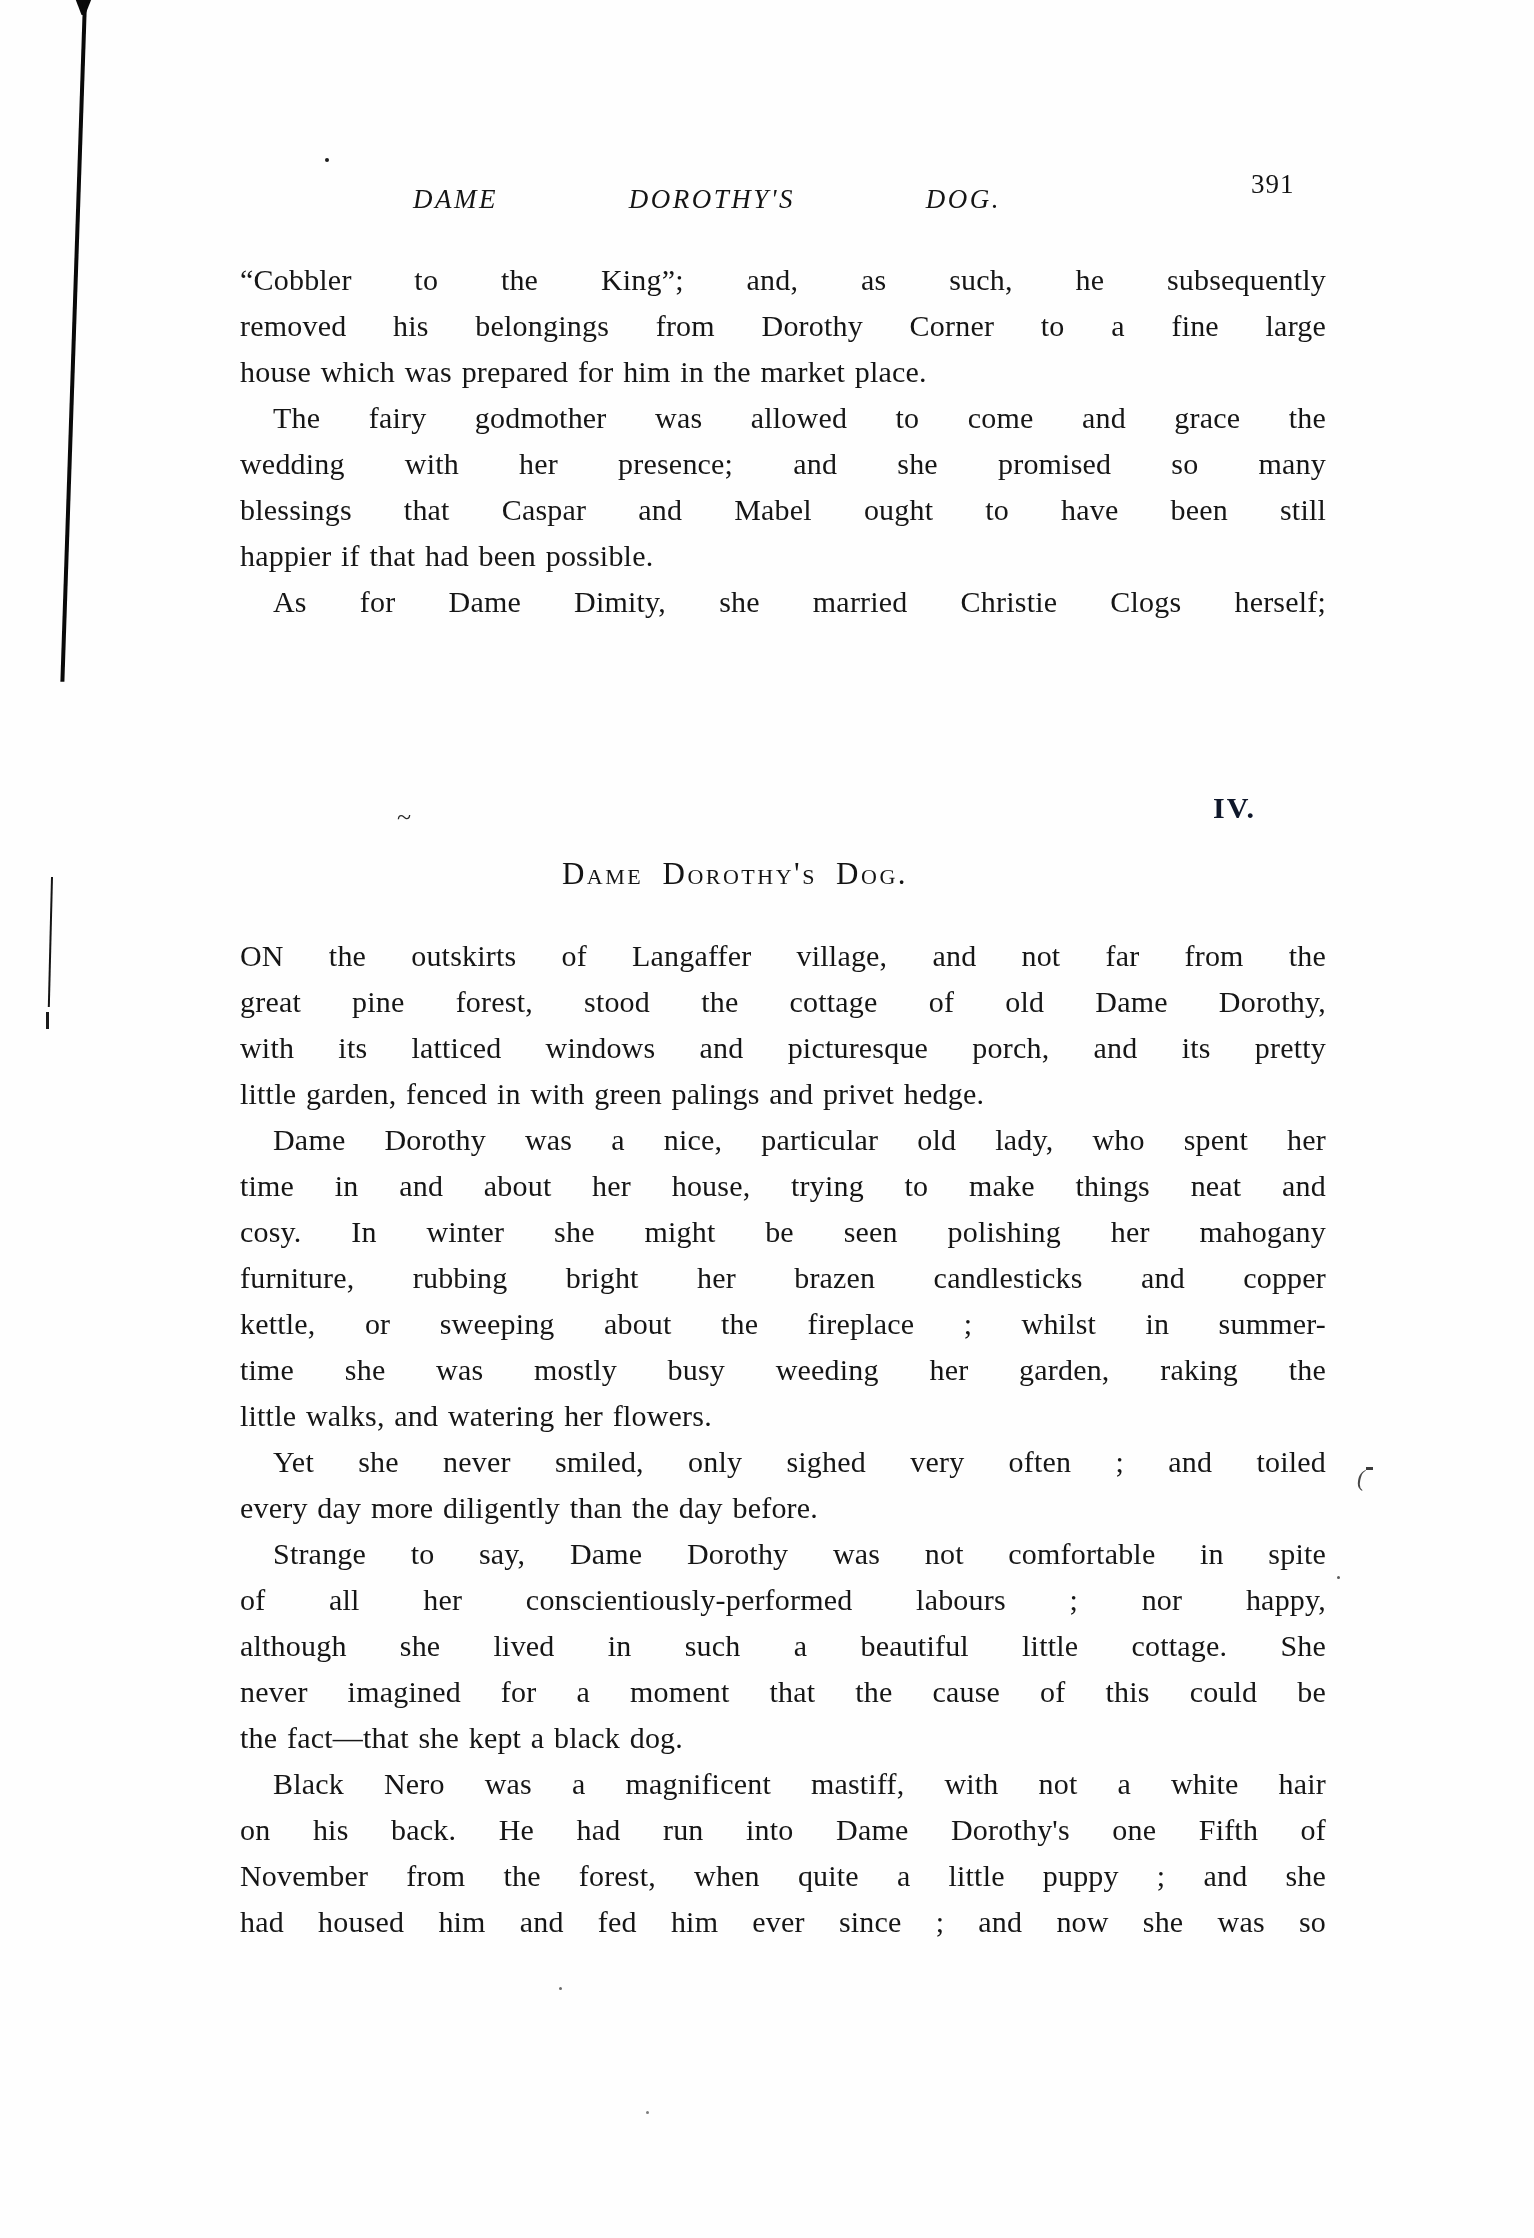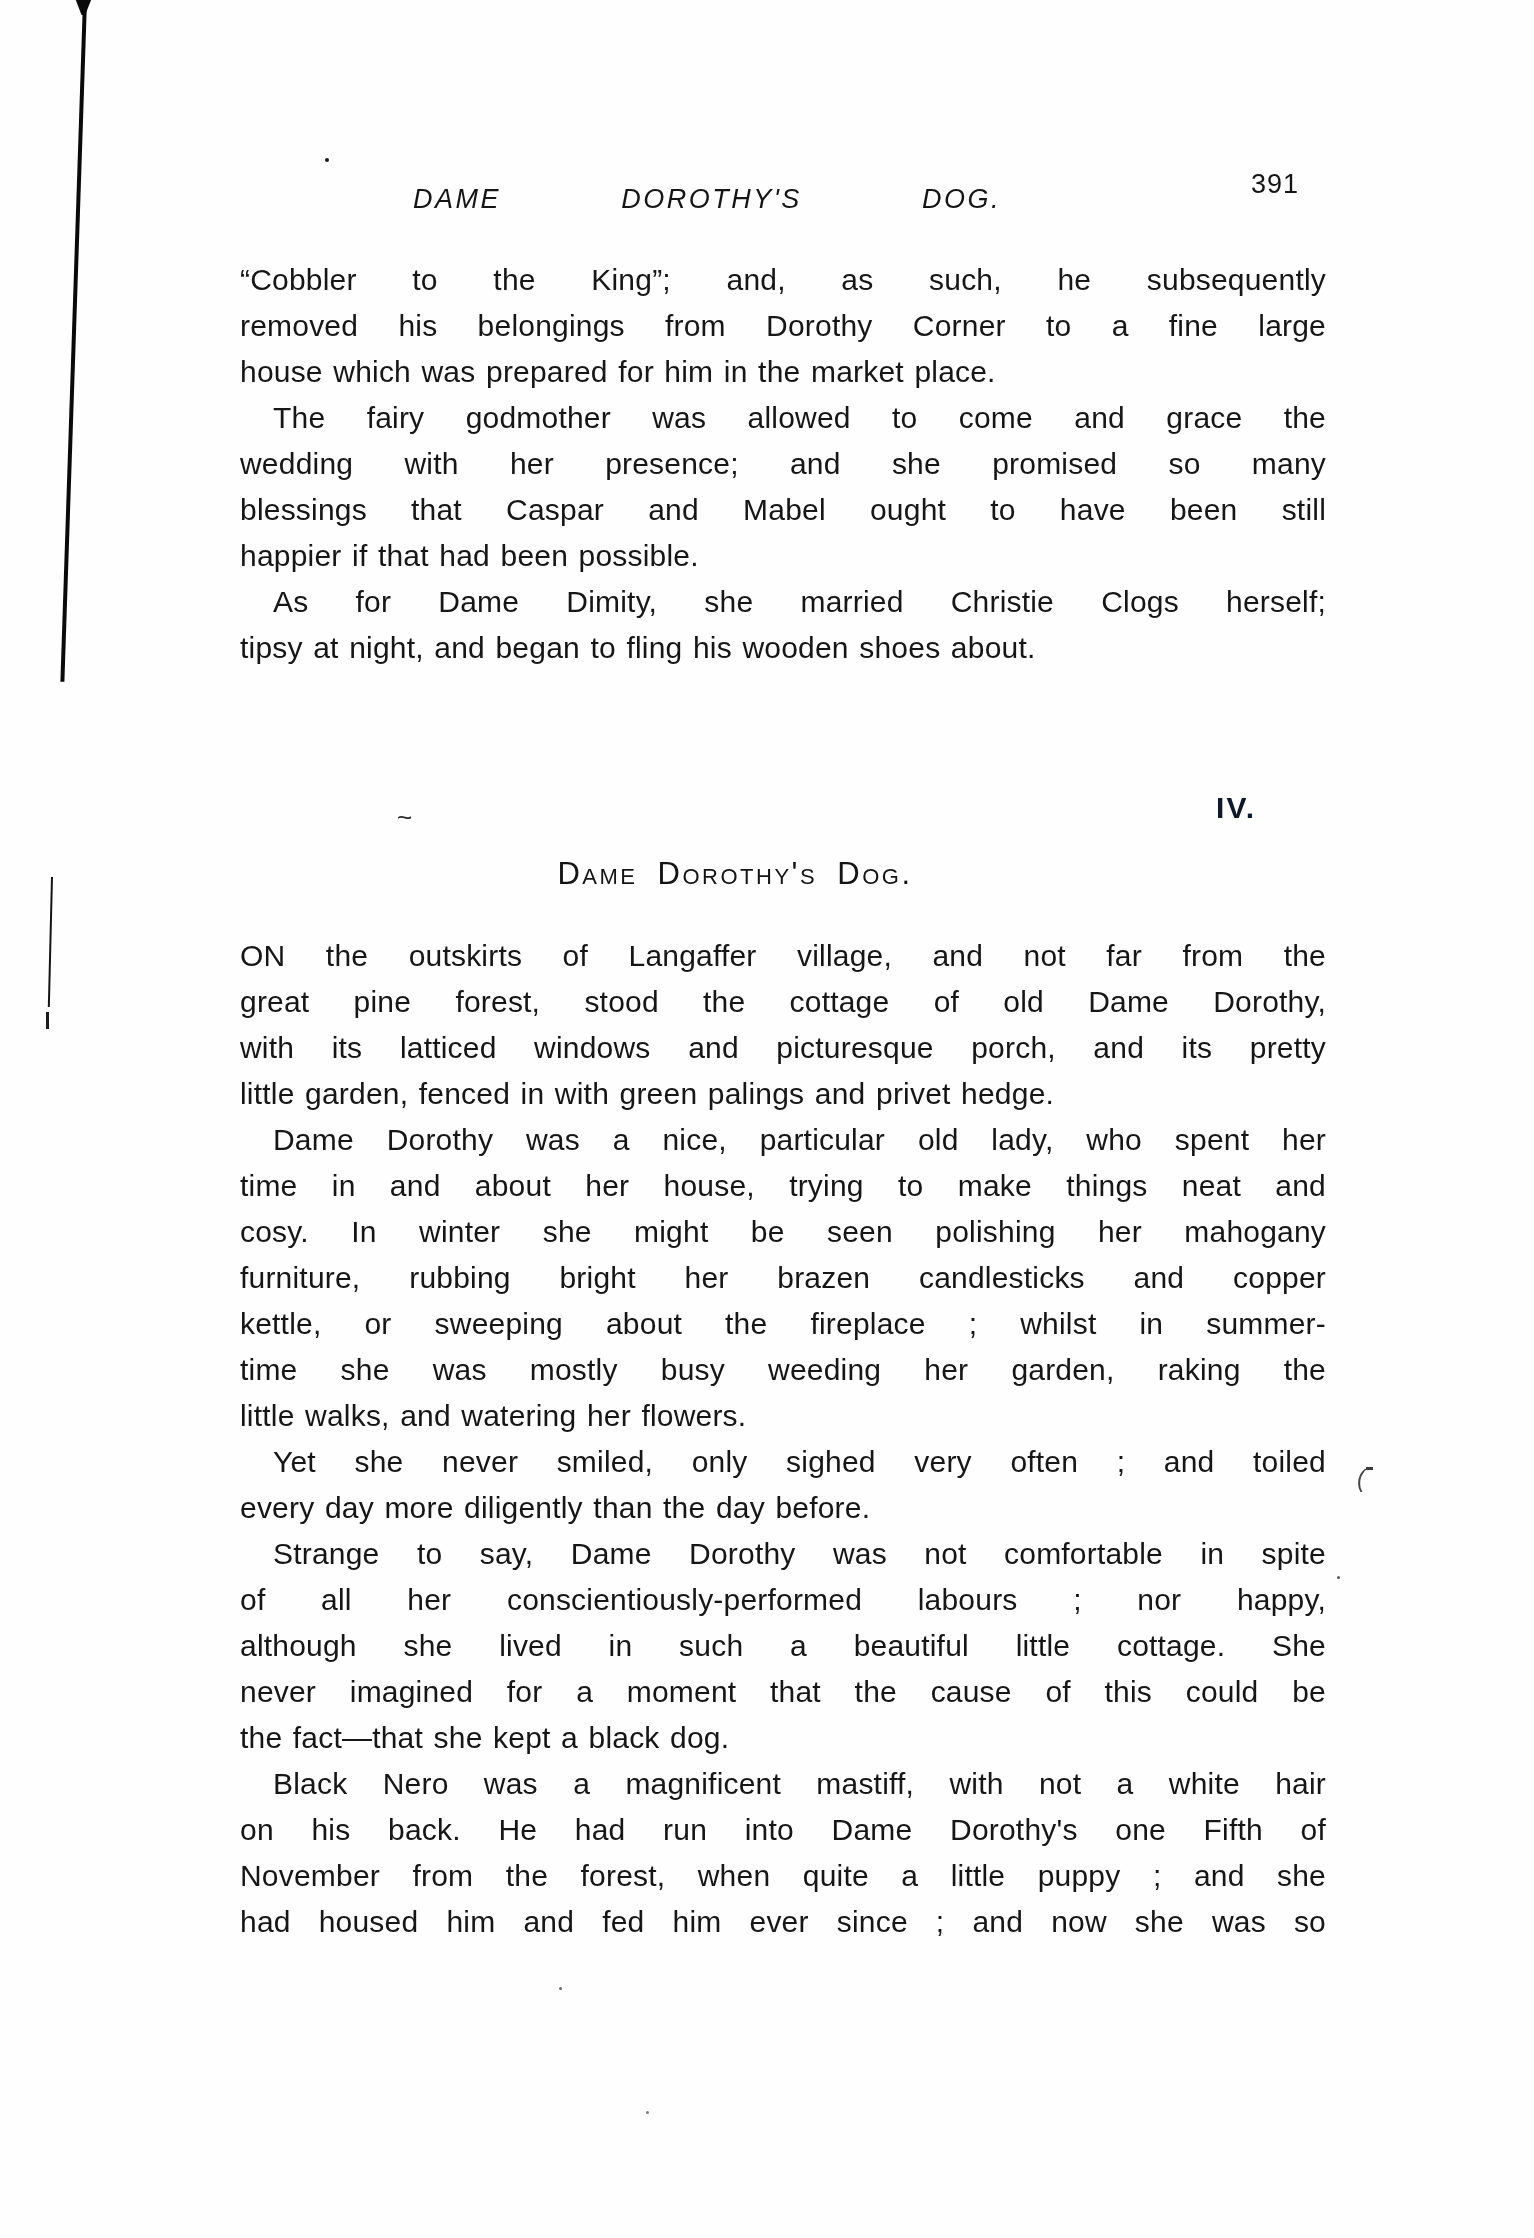--- a/index.html
+++ b/index.html
@@ -5,21 +5,21 @@
   html, body {
     margin: 0; padding: 0;
     background: #ffffff;
   }
   .page {
     position: relative;
     width: 1534px;
     height: 2238px;
     background: #fefefe;
     overflow: hidden;
-    font-family: Liberation Sans, sans-serif;
+    font-family: Liberation Serif, serif;
     color: #141414;
   }
 
   
   .running-header {
     position: absolute;
     top: 184px; left: 413px; width: 588px;
     font-style: italic;
     font-size: 27px;
     letter-spacing: 2.5px;
@@ -141,21 +141,20 @@
 
   <div class="body-block body1">
       <div class="line">“Cobbler to the King”; and, as such, he subsequently</div>
       <div class="line">removed his belongings from Dorothy Corner to a fine large</div>
       <div class="line endline">house which was prepared for him in the market place.</div>
       <div class="line indent">The fairy godmother was allowed to come and grace the</div>
       <div class="line">wedding with her presence; and she promised so many</div>
       <div class="line">blessings that Caspar and Mabel ought to have been still</div>
       <div class="line endline">happier if that had been possible.</div>
       <div class="line indent">As for Dame Dimity, she married Christie Clogs herself;</div>
-      <div class="line endline">tipsy at night, and began to fling his wooden shoes about.</div>
     </div>
 
   <div class="section-number">IV.</div>
 
   <div class="section-title">Dame Dorothy's Dog.</div>
 
   <div class="body-block body2">
       <div class="line">ON the outskirts of Langaffer village, and not far from the</div>
       <div class="line">great pine forest, stood the cottage of old Dame Dorothy,</div>
       <div class="line">with its latticed windows and picturesque porch, and its pretty</div>

